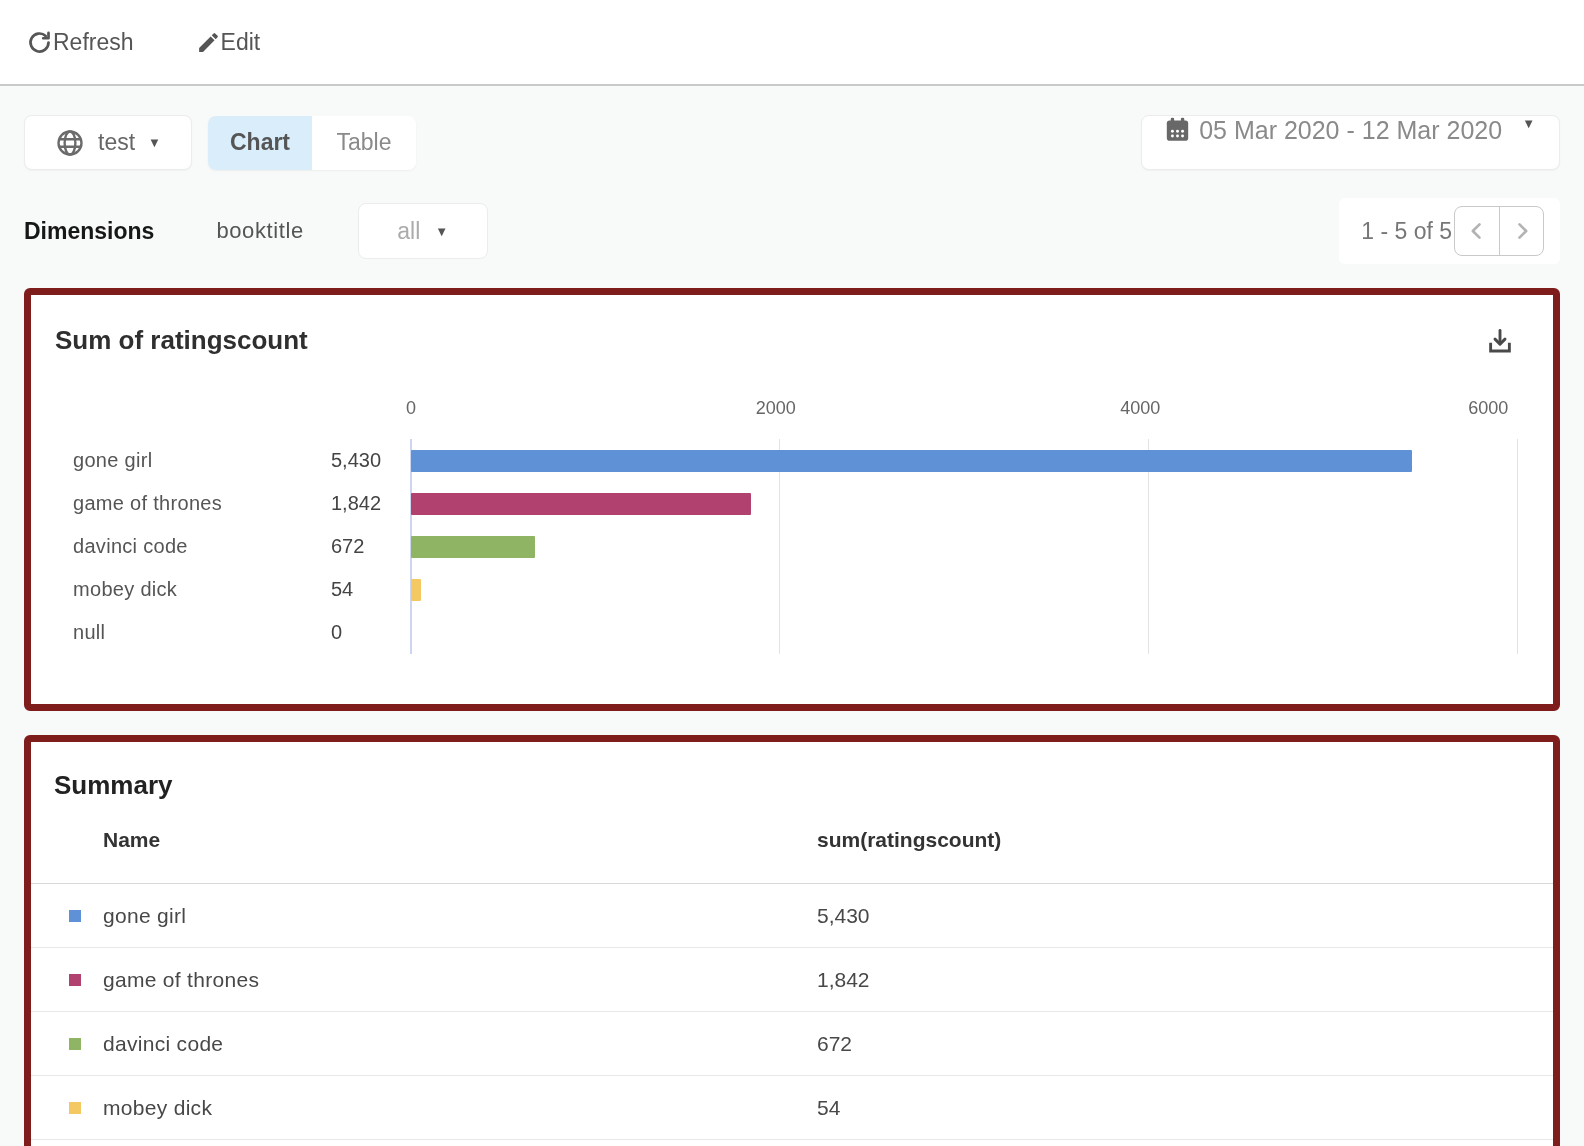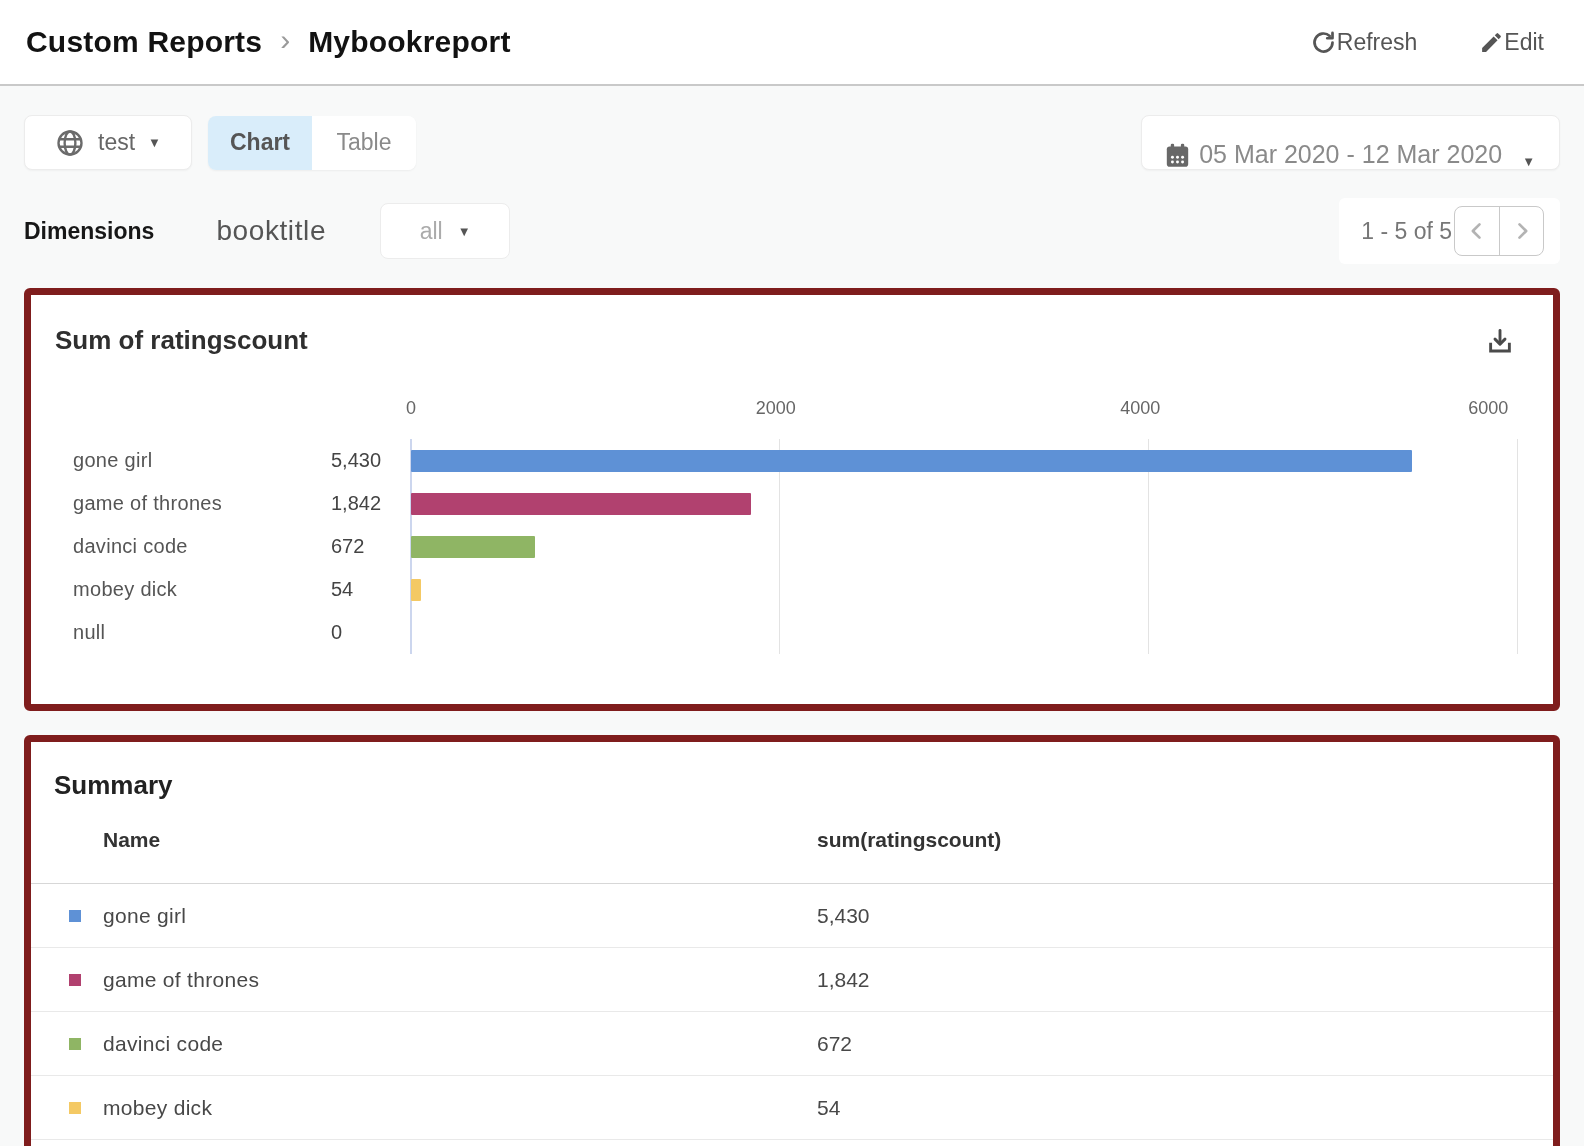--- a/index.html
+++ b/index.html
@@ -19,28 +19,28 @@
   .toolbar { display:flex; align-items:center; padding:29px 24px 0 24px; }
   .scope-select { background:#fff; border:1px solid #ececec; border-radius:8px; height:55px; width:168px;
                   display:flex; align-items:center; justify-content:center; gap:13px;
                   color:#666; font-size:23px; box-shadow:0 1px 2px rgba(0,0,0,0.04); cursor:pointer; }
   .caret { font-size:13px; color:#555; }
   .tabs { display:flex; margin-left:16px; border-radius:8px; overflow:hidden; box-shadow:0 1px 2px rgba(0,0,0,0.05); }
   .tab { width:104px; height:54px; display:flex; align-items:center; justify-content:center;
          font-size:23px; background:#fff; color:#8a8a8a; cursor:pointer; }
   .tab.active { background:#d9edfa; color:#555; font-weight:bold; }
   .date-range { margin-left:auto; height:55px; background:#fff; border:1px solid #ececec; border-radius:8px;
-                display:flex; align-items:flex-end; padding:0 24px 0 22px; gap:8px; color:#8a8a8a; font-size:25px;
+                display:flex; align-items:flex-start; padding:0 24px 0 22px; gap:8px; color:#8a8a8a; font-size:25px;
                 box-shadow:0 1px 2px rgba(0,0,0,0.04); cursor:pointer; }
   .date-range .caret { margin-left:12px; }
 
   
   .dimensions-row { display:flex; align-items:center; padding:28px 24px 24px 24px; }
   .dim-label { font-size:23px; font-weight:bold; color:#171717; }
-  .dim-field { font-size:28px; color:#555; margin-left:62px; letter-spacing:0.6px; }
+  .dim-field { font-size:22px; color:#555; margin-left:62px; letter-spacing:0.6px; }
   .dim-filter { margin-left:54px; width:130px; height:56px; background:#fff; border:1px solid #ececec;
                 border-radius:8px; display:flex; align-items:center; justify-content:center; gap:15px;
                 color:#ababab; font-size:23px; cursor:pointer; }
   .pagination-panel { margin-left:auto; background:#fff; border-radius:6px; height:66px;
                       display:flex; align-items:center; padding:0 16px 0 22px; gap:2px; }
   .page-info { color:#777; font-size:23px; white-space:nowrap; }
   .pager { display:flex; border:1px solid #c9c9c9; border-radius:8px; height:50px; overflow:hidden; background:#fff; }
   .pager-btn { width:44px; display:flex; align-items:center; justify-content:center; cursor:pointer; }
   .pager-btn + .pager-btn { border-left:1px solid #c9c9c9; }
 
@@ -77,25 +77,20 @@
   .swatch { width:12px; height:12px; margin-right:22px; flex:none; }
   .td-name { width:714px; font-size:21px; color:#484848; letter-spacing:0.3px; }
   .td-value { font-size:21px; color:#484848; }
 
   svg { display:block; }
 </style>
 </head>
 <body>
 
 <div class="header">
-  <div class="breadcrumb">
-    <span class="crumb">Custom Reports</span>
-    <span class="crumb-sep">›</span>
-    <span class="crumb">Mybookreport</span>
-  </div>
   <div class="header-actions">
     <div class="action-btn">
       <span>
         <svg width="27" height="27" viewBox="0 0 24 24" fill="none" stroke="#555" stroke-width="2.4" stroke-linecap="round" stroke-linejoin="round">
           <path d="M20 12a8 8 0 1 1-2.5-5.8"></path>
           <polyline points="20 3.5 20 8.2 15.3 8.2" fill="none"></polyline>
         </svg>
       </span>
       <span>Refresh</span>
     </div>

